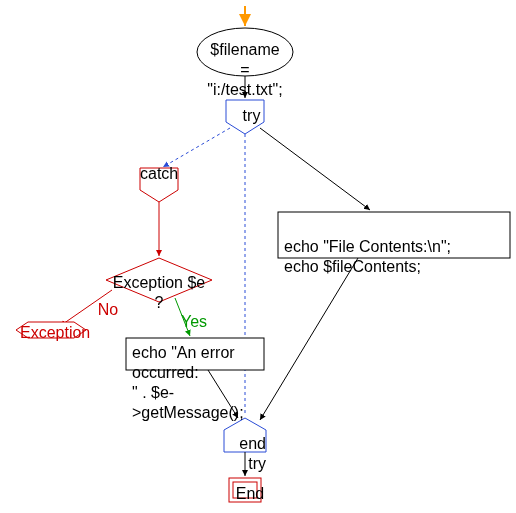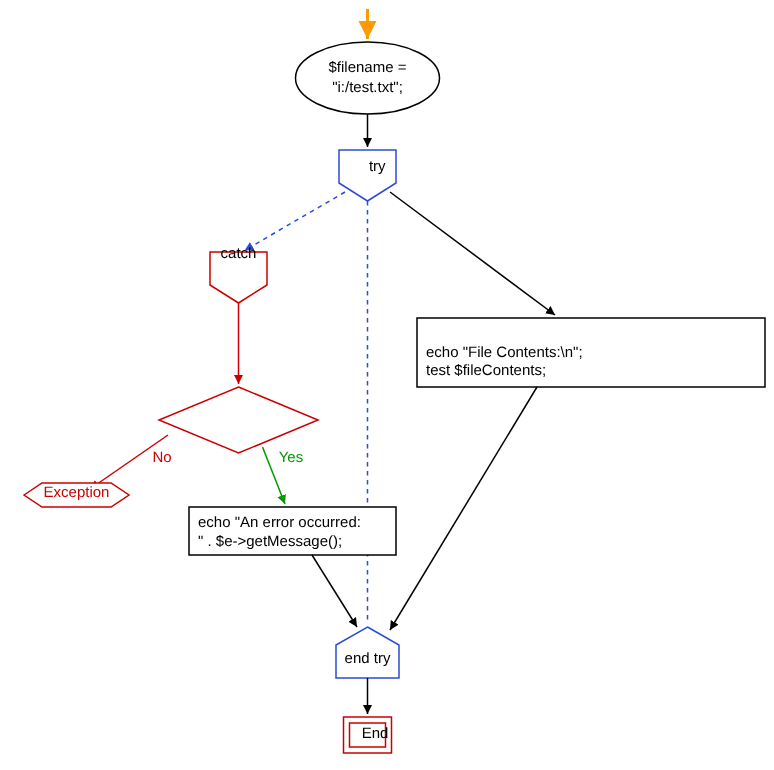--- a/index.html
+++ b/index.html
@@ -15,21 +15,21 @@
     width: 516px;
     height: 513px;
   }
   svg {
     position: absolute;
     left: 0;
     top: 0;
   }
   .node-text {
     position: absolute;
-    font-size: 10px;
+    font-size: 16px;
     line-height: 1.25;
     text-align: center;
   }
   .node-text.left {
     text-align: left;
   }
 </style>
 </head>
 <body>
 
@@ -101,31 +101,32 @@
   <span>"i:/test.txt";</span>
 </div>
 
 <div class="node-text" style="left:226px; top:106px; width:51px;">try</div>
 
 <div class="node-text" style="left:140px; top:164px; width:38px;">catch</div>
 
 <div class="node-text left" style="left:284px; top:217px; width:222px;">
   <br>
   <span>echo "File Contents:\n";</span><br>
-  <span>test $fileContents;</span>
+  <span>echo $fileContents;</span>
 </div>
 
+<div class="node-text" style="left:112px; top:273px; width:94px;">Exception $e ?</div>
 
 <div class="node-text" style="left:96px; top:300px; width:24px; color:#c00;">No</div>
-<div class="node-text" style="left:180px; top:300px; width:28px; color:#090;">Yes</div>
+<div class="node-text" style="left:180px; top:312px; width:28px; color:#090;">Yes</div>
 
 <div class="node-text" style="left:20px; top:323px; width:62px; color:#c00;">Exception</div>
 
 <div class="node-text left" style="left:132px; top:343px; width:128px;">
   <span>echo "An error occurred:</span><br>
   <span>" . $e-&gt;getMessage();</span>
 </div>
 
-<div class="node-text" style="left:224px; top:434px; width:42px;">end try</div>
+<div class="node-text" style="left:224px; top:434px; width:42px;text-align:right;">end try</div>
 
 <div class="node-text" style="left:229px; top:484px; width:42px;">End</div>
 
 </div>
 
 </body></html>

